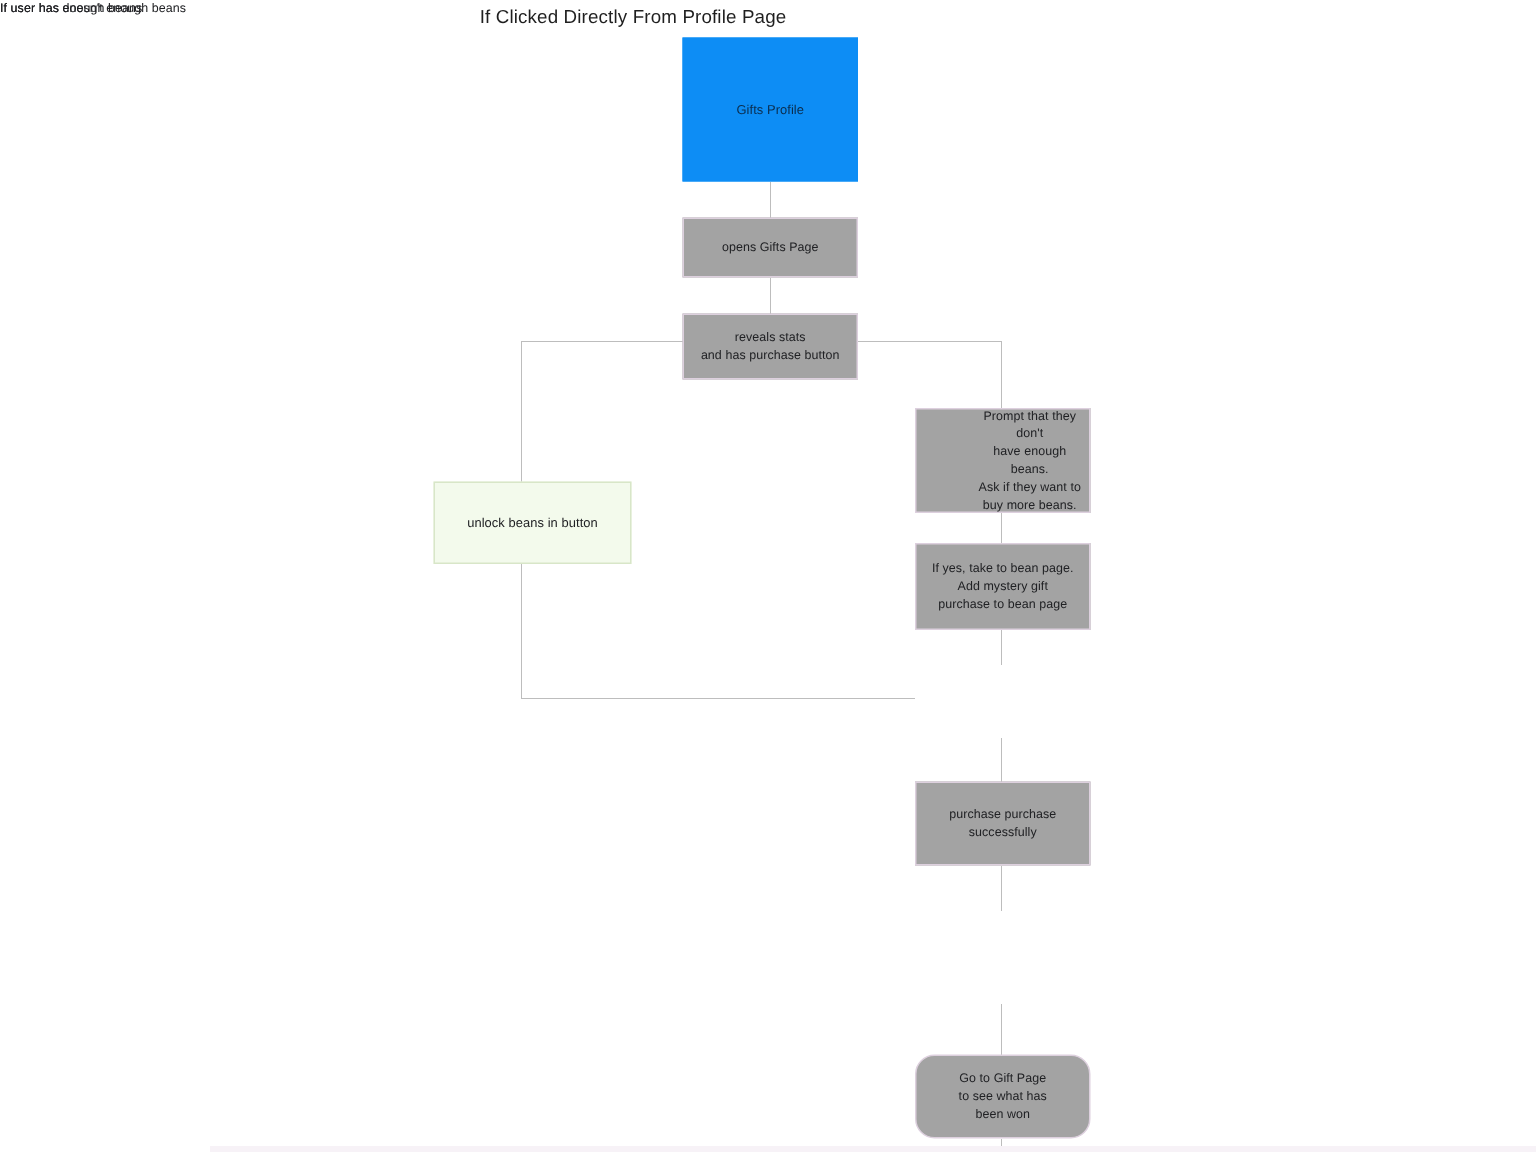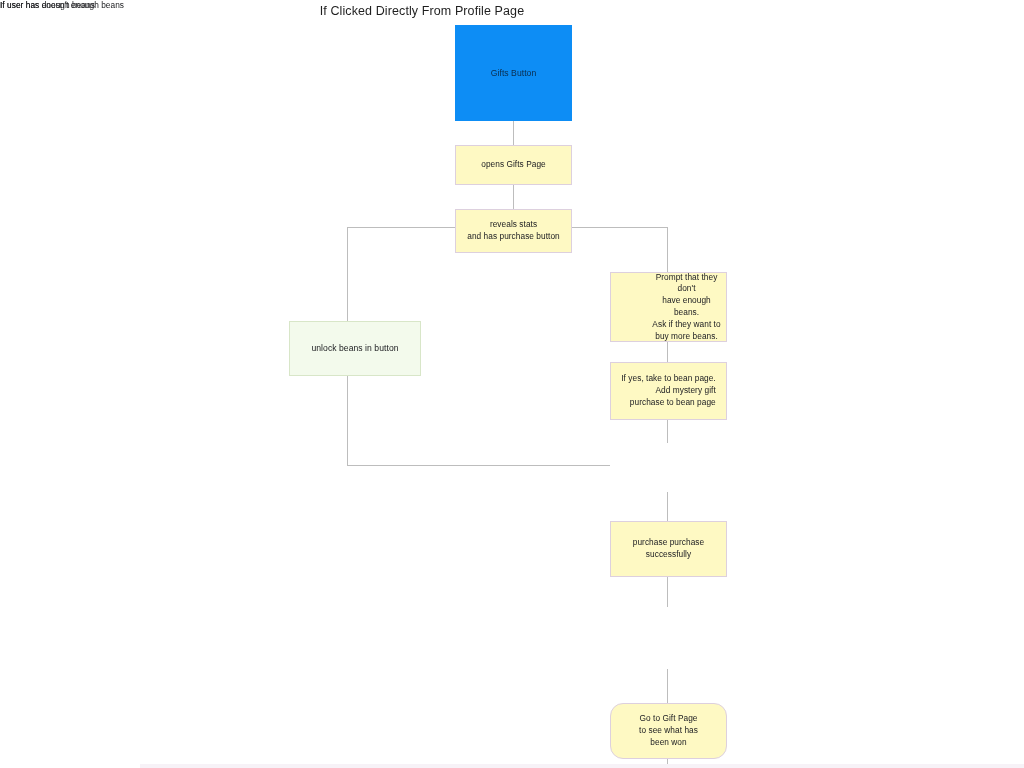--- a/index.html
+++ b/index.html
@@ -54,21 +54,21 @@
     text-align: center;
     font-size: 8.3px;
     line-height: 1.42;
     letter-spacing: 0.05px;
     color: #202124;
     white-space: pre-line;
     padding: 2px 4px;
   }
 
   .node.process {
-    background: #fef9c3;
+    background: #a3a3a3;
     border: 1px solid #ddd0de;
   }
 
   .node.accent {
     background: #0d8df5;
     border: 1px solid #0d8df5;
     color: #0b2d4d;
     font-size: 8.6px;
   }
 
@@ -126,35 +126,35 @@
       <path d="M667.5 669 L667.5 703"></path>
 
       <path d="M667.5 759 L667.5 768"></path>
 
       <path d="M347.5 321 L347.5 376"></path>
     </g>
   </svg>
 
   <div class="canvas-edge-band"></div>
 
-  <div class="node accent" id="node-gifts-button" style="left: 455px; top: 25px; width: 117px; height: 96px;">Gifts Button</div>
+  <div class="node accent" id="node-gifts-button" style="left: 455px; top: 25px; width: 117px; height: 96px;">Gifts Profile</div>
 
   <div class="node process" id="node-opens-gifts-page" style="left: 455px; top: 145px; width: 117px; height: 40px;">opens Gifts Page</div>
 
   <div class="node process" id="node-reveals-stats" style="left: 455px; top: 209px; width: 117px; height: 44px;">reveals stats
 and has purchase button</div>
 
   <div class="node success" id="node-unlock-beans-in-button" style="left: 289px; top: 321px; width: 132px; height: 55px;">unlock beans in button</div>
 
   <div class="node process" id="node-prompt-not-enough-beans" style="left: 610px; top: 272px; width: 117px; height: 70px; padding-left: 40px;">Prompt that they don't
 have enough beans.
 Ask if they want to
 buy more beans.</div>
 
-  <div class="node process" id="node-take-to-bean-page" style="left: 610px; top: 362px; width: 117px; height: 58px; text-align: right;">If yes, take to bean page.
+  <div class="node process" id="node-take-to-bean-page" style="left: 610px; top: 362px; width: 117px; height: 58px;">If yes, take to bean page.
 Add mystery gift
 purchase to bean page</div>
 
 
   <div class="node process" id="node-purchase-completes" style="left: 610px; top: 521px; width: 117px; height: 56px;">purchase purchase
 successfully</div>
 
 
   <div class="node process" id="node-go-to-gift-page" style="left: 610px; top: 703px; width: 117px; height: 56px; border-radius: 13px;">Go to Gift Page
 to see what has

